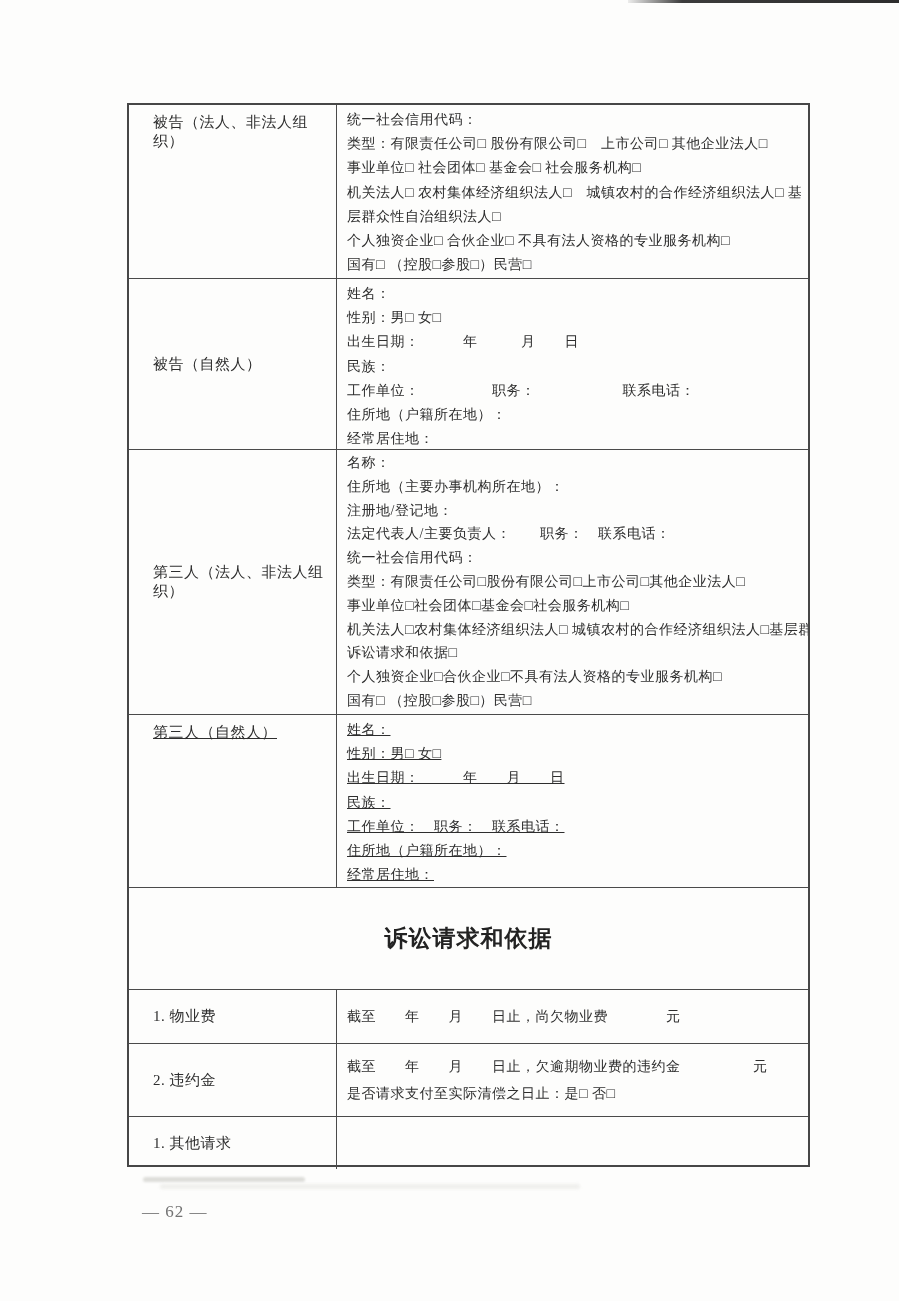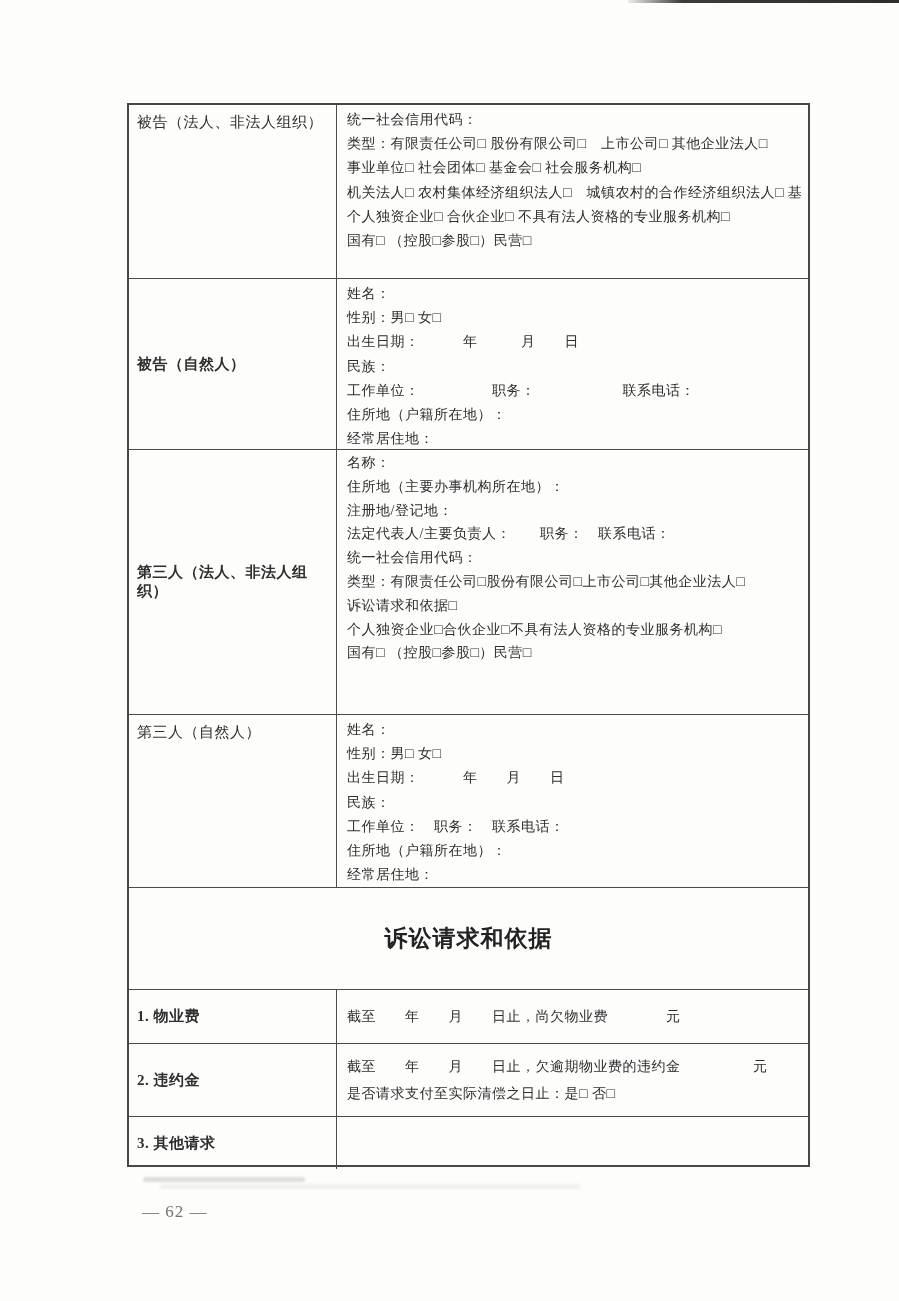--- a/index.html
+++ b/index.html
@@ -47,27 +47,27 @@
   .frow {
     display: flex;
     box-sizing: border-box;
     border-bottom: 1.4px solid #4a4a4a;
   }
   .frow.last { border-bottom: none; }
   .cell { box-sizing: border-box; }
   .cell.label {
     width: 208px;
     border-right: 1.4px solid #4a4a4a;
-    padding-left: 8px; padding-right: 4px;
+    padding-left: 24px; padding-right: 4px;
     font-size: 15px;
     letter-spacing: 0.5px;
     display: flex;
   }
   .cell.label.v-top { align-items: flex-start; padding-top: 8px; }
-  .cell.label.v-center { align-items: center; font-weight: bold; }
+  .cell.label.v-center { align-items: center; }
   .cell.content {
     flex: 1;
     padding: 3px 8px 0 10px;
     font-size: 14px;
     overflow: hidden;
   }
   .tline {
     white-space: pre;
     line-height: 24.2px;
     letter-spacing: 0.5px;
@@ -113,20 +113,21 @@
   <div class="form-table" id="form-table">
       <div class="frow row-party-0" style="height: 174px;">
         <div class="cell label v-top">
           <span>被告（法人、非法人组织）</span>
         </div>
         <div class="cell content">
           <div class="tline">统一社会信用代码：</div>
           <div class="tline">类型：有限责任公司□ 股份有限公司□　上市公司□ 其他企业法人□</div>
           <div class="tline">事业单位□ 社会团体□ 基金会□ 社会服务机构□</div>
           <div class="tline">机关法人□ 农村集体经济组织法人□　城镇农村的合作经济组织法人□ 基</div>
+          <div class="tline">层群众性自治组织法人□</div>
           <div class="tline">个人独资企业□ 合伙企业□ 不具有法人资格的专业服务机构□</div>
           <div class="tline">国有□ （控股□参股□）民营□</div>
         </div>
       </div>
       <div class="frow row-party-1" style="height: 171px;">
         <div class="cell label v-center">
           <span>被告（自然人）</span>
         </div>
         <div class="cell content">
           <div class="tline">姓名：</div>
@@ -142,26 +143,28 @@
         <div class="cell label v-center">
           <span>第三人（法人、非法人组织）</span>
         </div>
         <div class="cell content">
           <div class="tline">名称：</div>
           <div class="tline">住所地（主要办事机构所在地）：</div>
           <div class="tline">注册地/登记地：</div>
           <div class="tline">法定代表人/主要负责人：　　职务：　联系电话：</div>
           <div class="tline">统一社会信用代码：</div>
           <div class="tline">类型：有限责任公司□股份有限公司□上市公司□其他企业法人□</div>
+          <div class="tline">事业单位□社会团体□基金会□社会服务机构□</div>
+          <div class="tline">机关法人□农村集体经济组织法人□ 城镇农村的合作经济组织法人□基层群</div>
           <div class="tline">诉讼请求和依据□</div>
           <div class="tline">个人独资企业□合伙企业□不具有法人资格的专业服务机构□</div>
           <div class="tline">国有□ （控股□参股□）民营□</div>
         </div>
       </div>
-      <div class="frow row-party-3" style="height: 173px;">
+      <div class="frow row-party-3" style="height: 173px; text-decoration: underline;">
         <div class="cell label v-top">
           <span>第三人（自然人）</span>
         </div>
         <div class="cell content">
           <div class="tline">姓名：</div>
           <div class="tline">性别：男□ 女□</div>
           <div class="tline">出生日期：　　　年　　月　　日</div>
           <div class="tline">民族：</div>
           <div class="tline">工作单位：　职务：　联系电话：</div>
           <div class="tline">住所地（户籍所在地）：</div>
@@ -183,21 +186,21 @@
         <div class="cell label v-center">
           <span>2. 违约金</span>
         </div>
         <div class="cell content">
           <div class="tline">截至　　年　　月　　日止，欠逾期物业费的违约金　　　　　元</div>
           <div class="tline">是否请求支付至实际清偿之日止：是□ 否□</div>
         </div>
       </div>
       <div class="frow claim last" style="height: 52px;">
         <div class="cell label v-center">
-          <span>3. 其他请求</span>
+          <span>1. 其他请求</span>
         </div>
         <div class="cell content"></div>
       </div>
     </div>
 
   <div class="smudge-1"></div>
   <div class="smudge-2"></div>
 
   <div class="page-number">— 62 —</div>
 </div>

